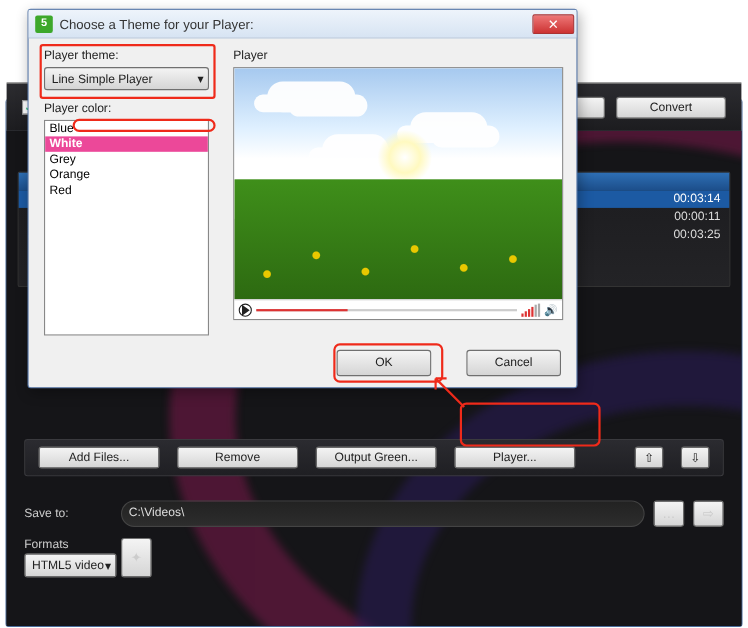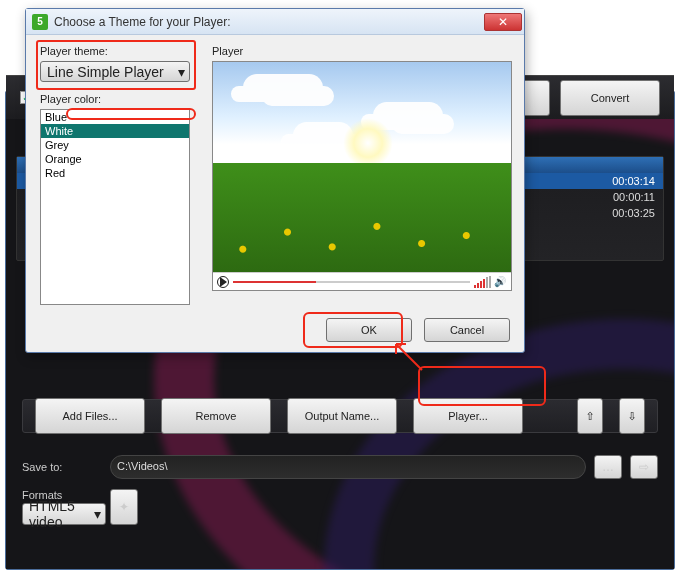--- a/index.html
+++ b/index.html
@@ -23,37 +23,37 @@
   
   .filearea { position:absolute; top:37px; left:10px; right:10px; height:105px; background: linear-gradient(#1c1c1f,#232326); border:1px solid #333; border-radius:2px; }
   .fileheader { height:16px; background: linear-gradient(#2e6fb5,#1c4e8a); }
   .filerow { display:flex; justify-content:space-between; padding:2px 8px; color:#ccc; font-size:11px; }
   .filerow .dur { color:#ddd; }
   .filerow.sel { background:#1c5aa3; color:#fff; }
   .filerow.sel .dur { color:#fff; }
 
   
   .btnrow { position:absolute; top:280px; left:16px; right:16px; height:34px; display:flex; gap:16px; align-items:center; background: linear-gradient(#2b2b30,#1f1f23); border:1px solid #3a3a3e; border-radius:3px; padding:0 12px;}
-  .winbutton { height:36px; background: linear-gradient(#f4f4f4,#d5d5d5); border:1px solid #707070; border-radius:3px; font-size:11px; display:flex; align-items:center; justify-content:center; color:#222; }
+  .winbutton { height:20px; background: linear-gradient(#f4f4f4,#d5d5d5); border:1px solid #707070; border-radius:3px; font-size:11px; display:flex; align-items:center; justify-content:center; color:#222; }
   .btn-add { width:110px; }
   .btn-remove { width:110px; }
   .btn-output { width:110px; }
   .btn-player { width:110px; }
   .btnrow .spacer { flex:1; }
   .iconbtn { width:26px; }
 
   
   .row { position:absolute; left:16px; right:16px; display:flex; align-items:center; gap:8px; color:#ccc; font-size:11px; }
   .row.saveto { top:336px; }
   .row.formats { top:370px; }
   .row .label { width:80px; }
   .row .textbox { flex:1; background:linear-gradient(#222,#2d2d2d); border:1px solid #444; color:#ddd; height:24px; padding:4px 6px; border-radius:12px; font-size:11px;}
   .row .textbox.multi { height:36px; line-height:1.3; }
   .iconbtn2 { width:28px; height:24px; background: linear-gradient(#f4f4f4,#d5d5d5); border:1px solid #707070; border-radius:3px; display:flex; align-items:center; justify-content:center; font-size:12px;}
-  .select { height:22px; background:linear-gradient(#f4f4f4,#d5d5d5); border:1px solid #707070; border-radius:3px; display:flex; align-items:center; justify-content:space-between; padding:0 4px 0 6px; font-size:14px; color:#222; }
+  .select { height:22px; background:linear-gradient(#f4f4f4,#d5d5d5); border:1px solid #707070; border-radius:3px; display:flex; align-items:center; justify-content:space-between; padding:0 4px 0 6px; font-size:11px; color:#222; }
 
   
   .bottombar { position:absolute; bottom:0; left:0; right:0; height:44px; background: linear-gradient(#2c2c30,#1c1c1f); border-top:1px solid #444; display:flex; align-items:center; padding:0 14px; gap:10px; color:#ddd; font-size:11px;}
   .bottombar .chk { width:13px; height:13px; background:#fff; border:1px solid #999; display:flex; align-items:center; justify-content:center; font-size:10px; color:#2b6; }
   .bottombar .spacer { flex:1; }
   .bottombar .winbutton { width:100px; }
 
   
   .dialog { position:absolute; top:8px; left:25px; width:500px; height:345px; background:#f0f0f0; border:1px solid #5a7aaa; border-radius:3px; box-shadow: 2px 4px 12px rgba(0,0,0,0.3); z-index:10; }
   .dialog .dlg-titlebar { height:26px; background: linear-gradient(#eef4fb,#d7e4f3); border-bottom:1px solid #b8c9de; display:flex; align-items:center; padding:0 2px 0 6px; }
@@ -62,41 +62,41 @@
   .dialog .dlg-titlebar .spacer { flex:1; }
   .dialog .dlg-titlebar .winbtn.close { background: linear-gradient(#e77,#c33); border:1px solid #a33; color:#fff; width:38px; height:18px; border-radius:2px; display:flex; align-items:center; justify-content:center; font-size:12px;}
 
   .dlg-body { position:relative; padding:10px 14px; height: calc(100% - 26px); }
   .grp-label { font-size:11px; color:#222; margin-bottom:3px; }
   .themegroup { position:absolute; top:10px; left:14px; width:160px; }
   .theme-select { width:150px; height:21px; margin-top:4px; }
   .colorgroup { position:absolute; top:58px; left:14px; width:160px; }
   .color-list { margin-top:4px; width:150px; height:196px; background:#fff; border:1px solid #888; font-size:11px; overflow:hidden; }
   .color-list .opt { padding:0 4px; line-height:14px; height:14px; }
-  .color-list .opt.sel { background:#0f766e; color:#fff; }
+  .color-list .opt.sel { background:#ec4899; color:#fff;font-weight:bold; }
 
   .playergroup { position:absolute; top:10px; left:186px; right:14px; }
   .preview { margin-top:4px; width:300px; height:230px; background:#fff; border:1px solid #888; position:relative; overflow:hidden; }
   .sky { position:absolute; top:0; left:0; right:0; height:60%; background: linear-gradient(#a6c9ef 0%, #dff0ff 40%, #ffffff 60%); }
   .cloud { position:absolute; width:80px; height:28px; background:#fff; border-radius:20px; opacity:0.95; box-shadow: 15px 8px 0 -4px #fff, -18px 6px 0 -6px #fff; }
   .cloud.c1{ top:12px; left:30px; } .cloud.c2{ top:40px; left:160px; width:70px; } .cloud.c3{ top:60px; left:80px; width:60px; }
   .sun { position:absolute; top:56px; left:130px; width:50px; height:50px; background: radial-gradient(circle,#ffffff 0%, #fff9c0 40%, rgba(255,255,200,0) 70%); border-radius:50%; }
   .grass { position:absolute; bottom:18px; left:0; right:0; height:48%; background: linear-gradient(#3f8f1a,#2d6a11); }
   .flowers { position:absolute; bottom:18px; left:0; right:0; height:50%; background-image: radial-gradient(circle at 10% 80%, #e8c800 3px, transparent 4px), radial-gradient(circle at 25% 65%, #e8c800 3px, transparent 4px), radial-gradient(circle at 40% 78%, #e8c800 3px, transparent 4px), radial-gradient(circle at 55% 60%, #e8c800 3px, transparent 4px), radial-gradient(circle at 70% 75%, #e8c800 3px, transparent 4px), radial-gradient(circle at 85% 68%, #e8c800 3px, transparent 4px); }
   .player-ctrl { position:absolute; bottom:0; left:0; right:0; height:18px; background:#fff; border-top:1px solid #ccc; display:flex; align-items:center; padding:0 4px; gap:4px;}
   .play { width:0; height:0; border-left:7px solid #222; border-top:5px solid transparent; border-bottom:5px solid transparent; }
   .pcircle{ width:12px;height:12px;border:1px solid #222;border-radius:50%;display:flex;align-items:center;justify-content:center;}
   .prog { flex:1; height:2px; background:#ccc; position:relative; }
   .prog::before{ content:""; position:absolute; left:0; width:35%; height:100%; background:#d33; }
   .volbars { display:flex; align-items:flex-end; gap:1px; height:12px; }
   .volbars span{ width:2px; background:#d33; }
   .volbars span:nth-child(1){height:3px;} .volbars span:nth-child(2){height:5px;} .volbars span:nth-child(3){height:7px;} .volbars span:nth-child(4){height:9px;} .volbars span:nth-child(5){height:11px;background:#aaa;} .volbars span:nth-child(6){height:12px;background:#aaa;}
   .volicon { font-size:10px; color:#222; }
 
-  .dlg-buttons { position:absolute; bottom:10px; right:14px; display:flex; gap:12px;align-items:flex-end; }
+  .dlg-buttons { position:absolute; bottom:10px; right:14px; display:flex; gap:32px;align-items:flex-end; }
   .dlg-buttons .winbutton { width:86px; height:24px; }
 
   
   .redbox { position:absolute; border:2px solid #ef2a1a; border-radius:3px; z-index:20; pointer-events:none; }
   .rb-theme { top:40px; left:36px; width:160px; height:50px; }
   .rb-white { top:108px; left:66px; width:130px; height:12px; border-radius:6px;}
   .rb-ok    { top:312px; left:303px; width:100px; height:36px; border-radius:6px;}
   .rb-player{ top:366px; left:418px; width:128px; height:40px; border-radius:6px;}
 
   
@@ -134,21 +134,21 @@
     </div>
 
     <div class="btnrow">
       <div class="winbutton btn-add">
           <span>Add Files...</span>
         </div>
       <div class="winbutton btn-remove">
           <span>Remove</span>
         </div>
       <div class="winbutton btn-output">
-          <span>Output Name...</span>
+          <span>Output Green...</span>
         </div>
       <div class="winbutton btn-player">
           <span>Player...</span>
         </div>
       <div class="spacer"></div>
       <div class="winbutton iconbtn">
           <span>⇧</span>
         </div>
       <div class="winbutton iconbtn">
           <span>⇩</span>

